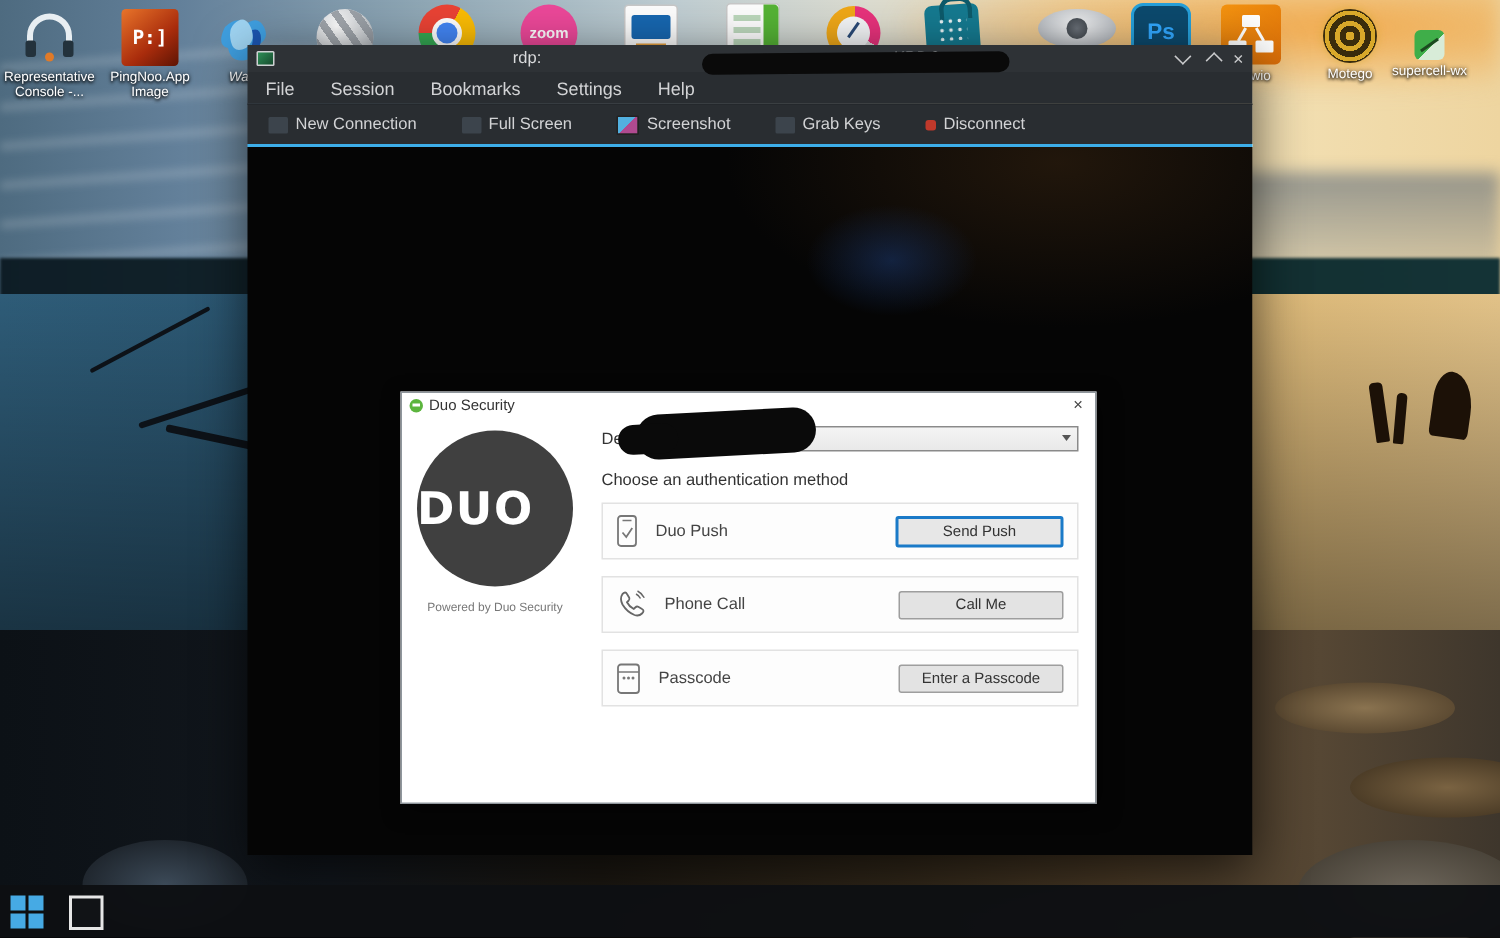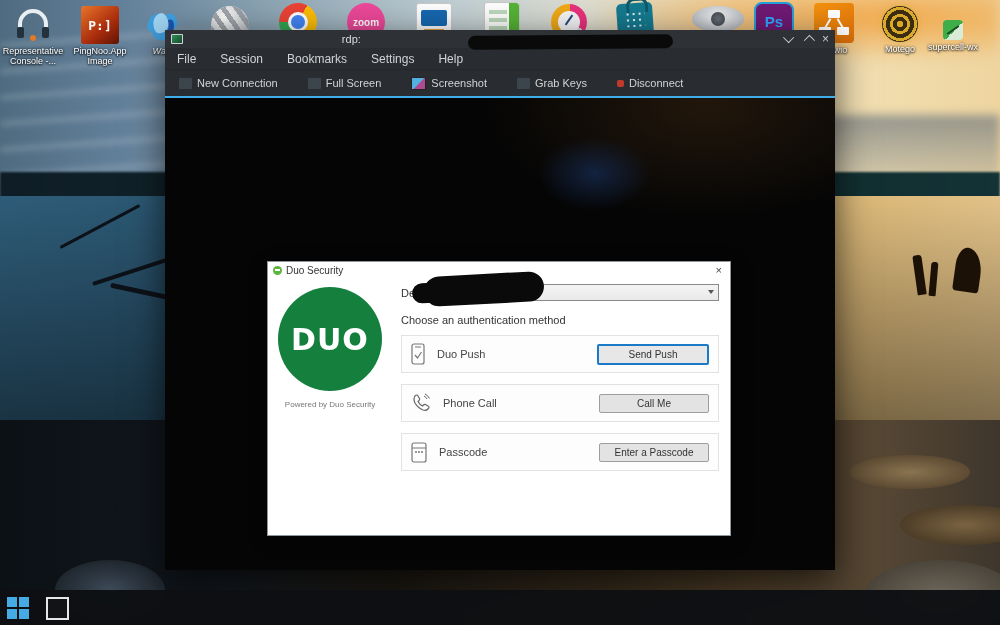--- a/index.html
+++ b/index.html
@@ -62,22 +62,22 @@
     background:radial-gradient(ellipse,rgba(25,55,110,.55),transparent 70%);}
 
   
   #duo{left:102px;top:163px;width:462px;height:273px;background:#fff;
     border:1px solid #8f969c;box-shadow:2px 4px 14px rgba(0,0,0,.55);color:#333;}
   .duo-tb{height:16px;display:flex;align-items:center;padding:0 5px;gap:4px;}
   .duo-tbicon{width:9px;height:9px;border-radius:50%;background:#5cb53e;position:relative;}
   .duo-tbicon::after{content:"";position:absolute;left:2px;top:3.5px;width:5px;height:2px;background:#fff;}
   .duo-tbtitle{font-size:10px;color:#333;flex:1;}
   .duo-close{font-size:11px;color:#444;padding:0 3px;}
-  .duo-logo{left:10px;top:25px;width:104px;height:104px;border-radius:50%;background:#15803d;
-    display:flex;align-items:center;justify-content:center;}
+  .duo-logo{left:10px;top:25px;width:104px;height:104px;border-radius:50%;background:#404040;
+    display:flex;align-items:center;justify-content:flex-start;}
   .duo-logo span{font-family:"DejaVu Sans",sans-serif;font-weight:800;font-size:30px;
     letter-spacing:1px;color:#fff;}
   .duo-powered{left:0;top:138px;width:124px;text-align:center;font-size:8px;color:#777;}
   .duo-right{left:133px;top:22px;width:318px;}
   .duo-devrow{display:flex;align-items:center;gap:5px;font-size:11px;}
   .duo-select{flex:1;height:15px;background:linear-gradient(#f4f4f4,#e9e9e9);
     border:1px solid #8a8a8a;position:relative;}
   .duo-select .tri{position:absolute;right:4px;top:5px;width:0;height:0;
     border-left:3.5px solid transparent;border-right:3.5px solid transparent;border-top:4.5px solid #555;}
   .duo-prompt{margin-top:13px;font-size:11px;color:#333;}
@@ -203,21 +203,21 @@
   </div>
 </div>
 
 <div class="dicon" style="left:686px;top:6px;">
   <div class="ic" style="width:52px;height:26px;border-radius:50%;background:radial-gradient(ellipse at 50% 40%,#f2f3f4,#b9bdc2 70%,#8f959b);position:relative;">
     <div style="position:absolute;left:19px;top:6px;width:14px;height:14px;border-radius:50%;background:radial-gradient(#6a7078,#3c4248);"></div>
   </div>
 </div>
 
 <div class="dicon" style="left:742px;top:2px;">
-  <div class="ic" style="width:40px;height:38px;background:#701a75;border:2px solid #26a0da;border-radius:8px;display:flex;align-items:center;justify-content:center;box-sizing:border-box;">
+  <div class="ic" style="width:40px;height:38px;background:#0c4a6e;border:2px solid #26a0da;border-radius:8px;display:flex;align-items:center;justify-content:center;box-sizing:border-box;">
     <span style="color:#31a8ff;font-size:15px;font-weight:bold;">Ps</span>
   </div>
 </div>
 
 <div class="dicon" style="left:802px;top:3px;">
   <div class="ic" style="width:40px;height:40px;background:linear-gradient(145deg,#f59410,#d96c08);border-radius:4px;position:relative;">
     <div style="position:absolute;left:14px;top:7px;width:12px;height:8px;background:#fff;border-radius:1px;"></div>
     <div style="position:absolute;left:5px;top:24px;width:12px;height:8px;background:#fff;border-radius:1px;"></div>
     <div style="position:absolute;left:23px;top:24px;width:12px;height:8px;background:#fff;border-radius:1px;"></div>
     <div style="position:absolute;left:13px;top:15px;width:2px;height:10px;background:#fff;transform:rotate(30deg);"></div>

